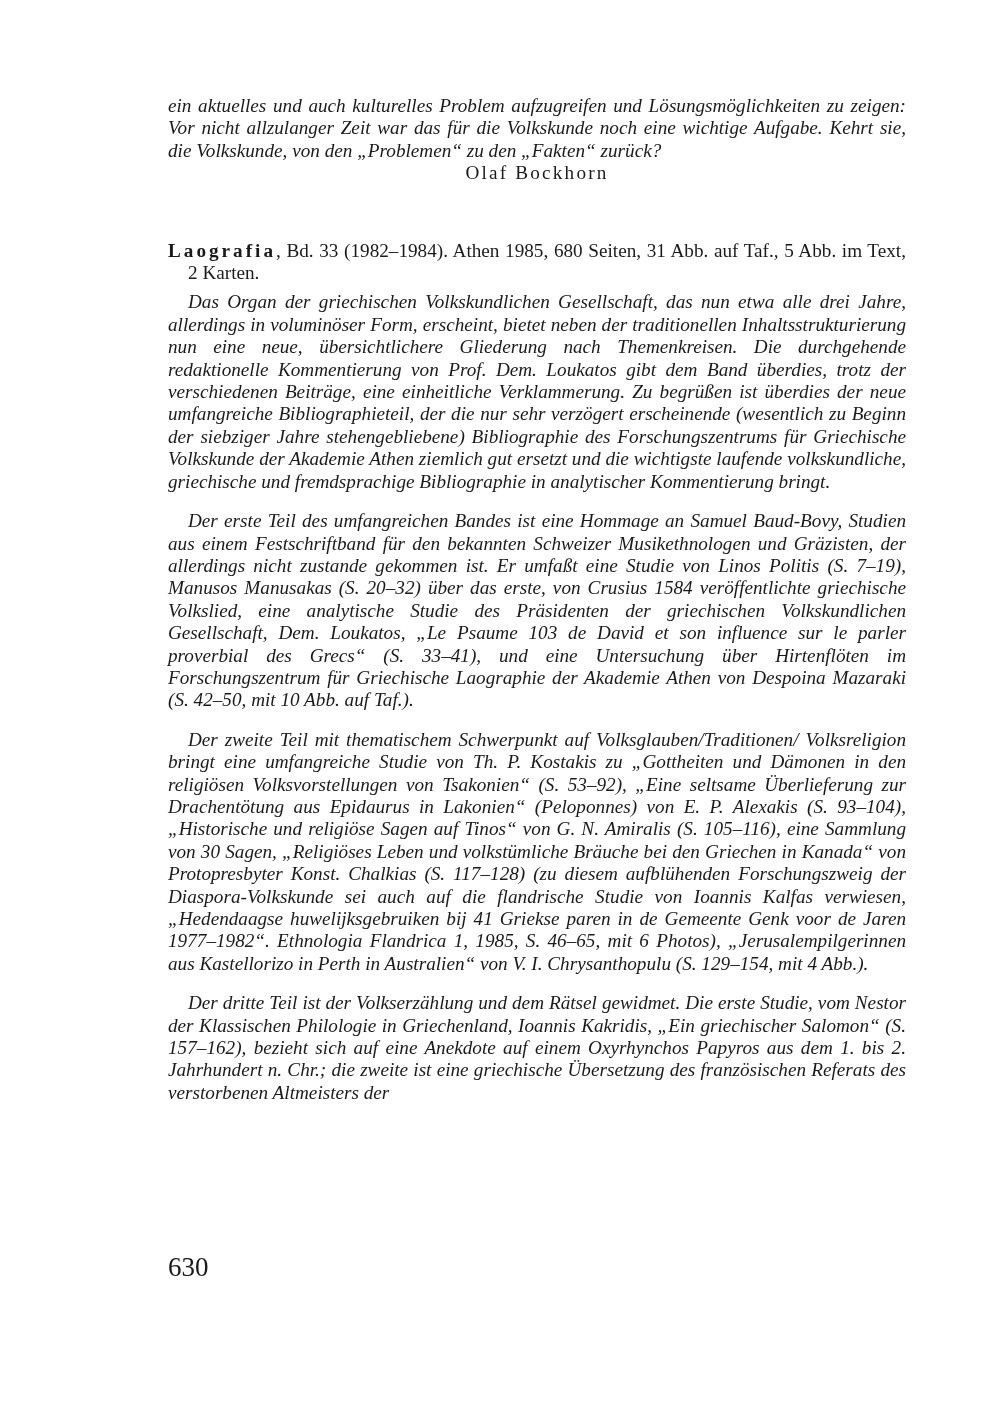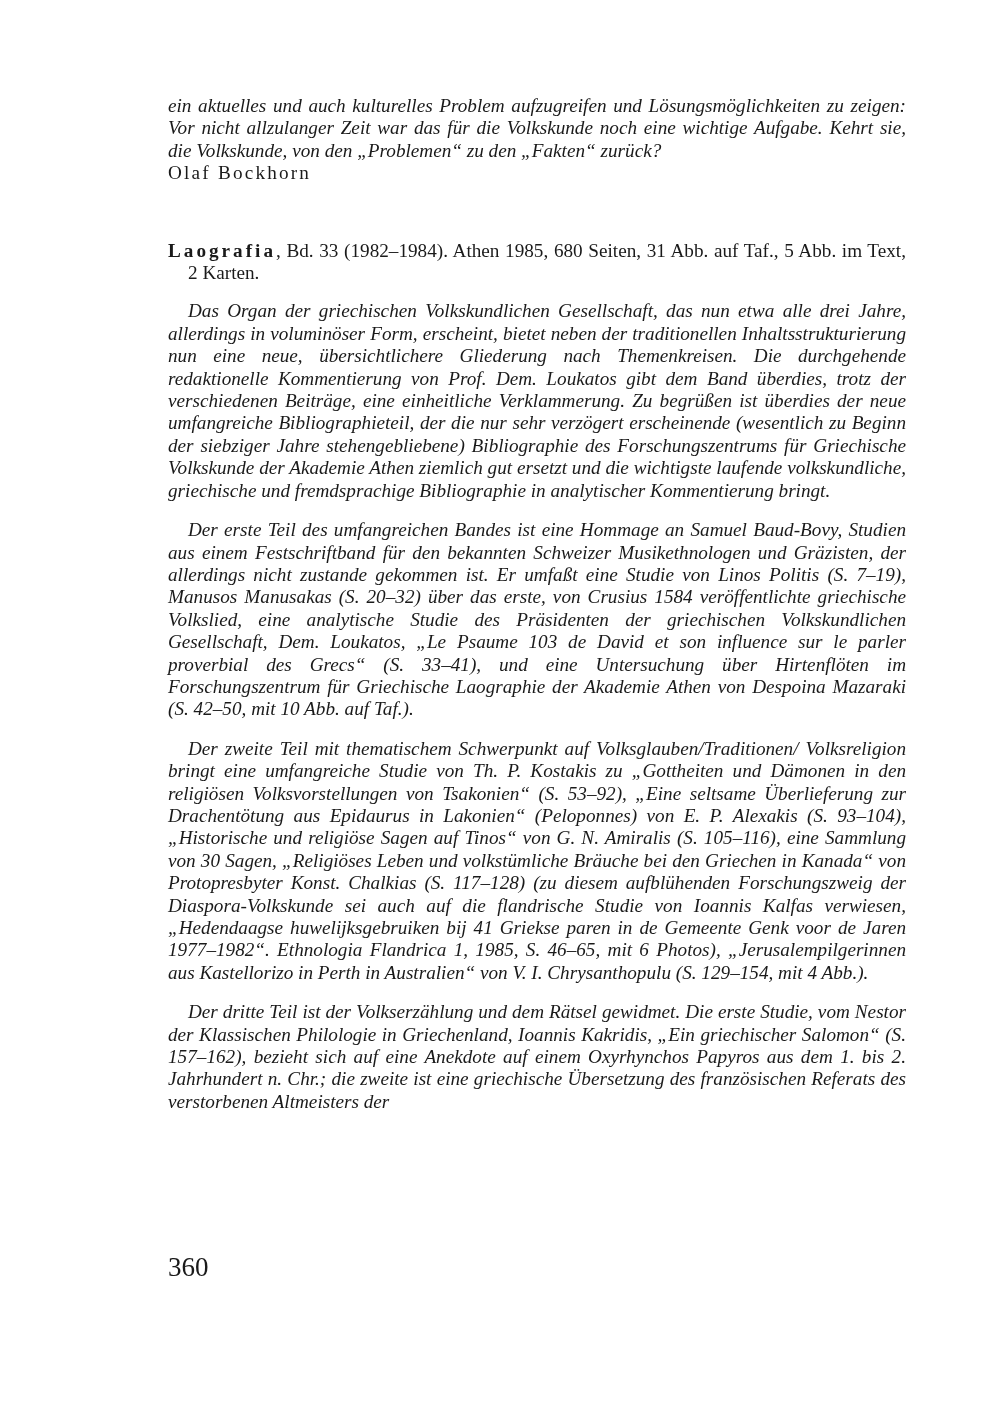--- a/index.html
+++ b/index.html
@@ -17,32 +17,32 @@
     .para {
       margin: 0;
       text-align: justify;
       text-indent: 20px;
       hyphens: manual;
       font-style: italic;
     }
     .para.first { text-indent: 0; }
     .para + .para { margin-top: 17px; }
     .signature {
-      text-align: left;
+      text-align: center;
       margin: 0;
       letter-spacing: 2.2px;
     }
     .review-head {
       margin: 55px 0 0 0;
       padding-left: 20px;
       text-indent: -20px;
       text-align: justify;
     }
     .review-head .journal { letter-spacing: 3px; font-weight: bold; }
-    .review-head + .para { margin-top: 16px; }
+    .review-head + .para { margin-top: 7px; }
     .page-number {
       position: absolute;
       left: 168px;
       top: 1252px;
       font-family: "Liberation Serif", "DejaVu Serif", serif;
       font-size: 27px;
       color: #1a1a1a;
     }
   </style>
 </head>
@@ -53,13 +53,13 @@
   <p class="signature">Olaf Bockhorn</p>
 
   <p class="review-head"><span class="journal">Laografia</span><span>, Bd. 33 (1982–1984). Athen 1985, 680 Seiten, 31 Abb. auf Taf., 5 Abb. im Text, 2 Karten.</span></p>
 
   <p class="para">Das Organ der griechischen Volkskundlichen Gesellschaft, das nun etwa alle drei Jahre, allerdings in voluminöser Form, erscheint, bietet neben der traditionellen Inhaltsstrukturierung nun eine neue, übersichtlichere Gliederung nach Themenkrei­sen. Die durchgehende redaktionelle Kommentierung von Prof. Dem. Loukatos gibt dem Band überdies, trotz der verschiedenen Beiträge, eine einheitliche Ver­klammerung. Zu begrüßen ist überdies der neue umfangreiche Bibliographieteil, der die nur sehr verzögert erscheinende (wesentlich zu Beginn der siebziger Jahre ste­hengebliebene) Bibliographie des Forschungszentrums für Griechische Volkskunde der Akademie Athen ziemlich gut ersetzt und die wichtigste laufende volkskundli­che, griechische und fremdsprachige Bibliographie in analytischer Kommentierung bringt.</p>
   <p class="para">Der erste Teil des umfangreichen Bandes ist eine Hommage an Samuel Baud-Bovy, Studien aus einem Festschriftband für den bekannten Schweizer Musikethno­logen und Gräzisten, der allerdings nicht zustande gekommen ist. Er umfaßt eine Studie von Linos Politis (S. 7–19), Manusos Manusakas (S. 20–32) über das erste, von Crusius 1584 veröffentlichte griechische Volkslied, eine analytische Studie des Präsidenten der griechischen Volkskundlichen Gesellschaft, Dem. Loukatos, „Le Psaume 103 de David et son influence sur le parler proverbial des Grecs“ (S. 33–41), und eine Untersuchung über Hirtenflöten im Forschungszentrum für Griechische Laographie der Akademie Athen von Despoina Mazaraki (S. 42–50, mit 10 Abb. auf Taf.).</p>
   <p class="para">Der zweite Teil mit thematischem Schwerpunkt auf Volksglauben/Traditionen/ Volksreligion bringt eine umfangreiche Studie von Th. P. Kostakis zu „Gottheiten und Dämonen in den religiösen Volksvorstellungen von Tsakonien“ (S. 53–92), „Eine seltsame Überlieferung zur Drachentötung aus Epidaurus in Lakonien“ (Pelo­ponnes) von E. P. Alexakis (S. 93–104), „Historische und religiöse Sagen auf Tinos“ von G. N. Amiralis (S. 105–116), eine Sammlung von 30 Sagen, „Religiöses Leben und volkstümliche Bräuche bei den Griechen in Kanada“ von Protopresbyter Konst. Chalkias (S. 117–128) (zu diesem aufblühenden Forschungszweig der Dia­spora-Volkskunde sei auch auf die flandrische Studie von Ioannis Kalfas verwiesen, „Hedendaagse huwelijksgebruiken bij 41 Griekse paren in de Gemeente Genk voor de Jaren 1977–1982“. Ethnologia Flandrica 1, 1985, S. 46–65, mit 6 Photos), „Jerusalempilgerinnen aus Kastellorizo in Perth in Australien“ von V. I. Chrysan­thopulu (S. 129–154, mit 4 Abb.).</p>
   <p class="para">Der dritte Teil ist der Volkserzählung und dem Rätsel gewidmet. Die erste Studie, vom Nestor der Klassischen Philologie in Griechenland, Ioannis Kakridis, „Ein griechischer Salomon“ (S. 157–162), bezieht sich auf eine Anekdote auf einem Oxyrhynchos Papyros aus dem 1. bis 2. Jahrhundert n. Chr.; die zweite ist eine grie­chische Übersetzung des französischen Referats des verstorbenen Altmeisters der</p>
 </div>
 
-<div class="page-number">360</div>
+<div class="page-number">630</div>
 
 </body></html>

